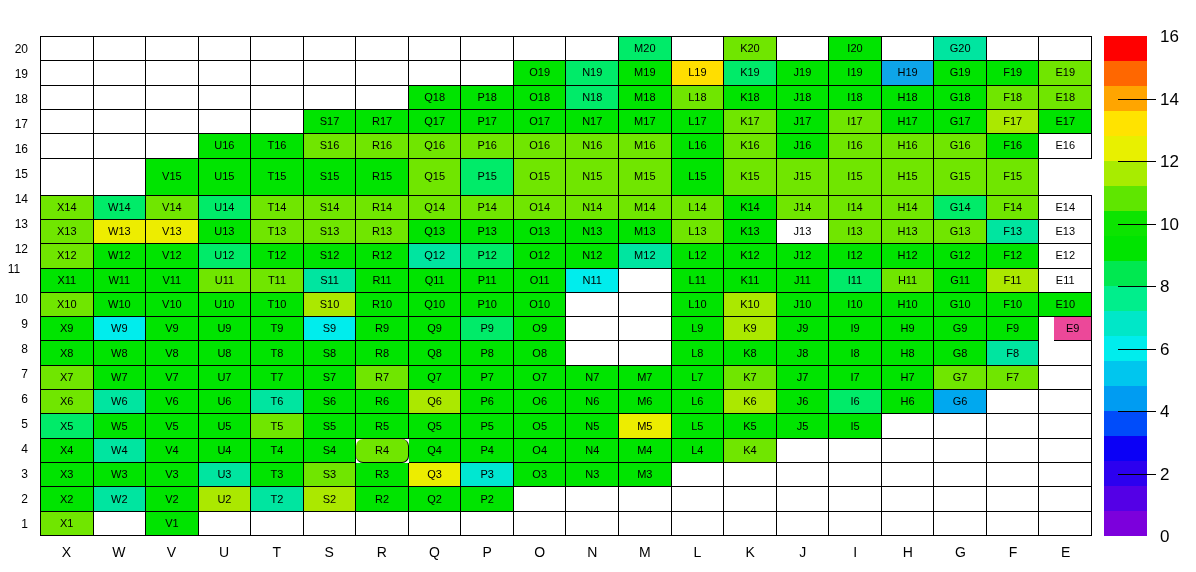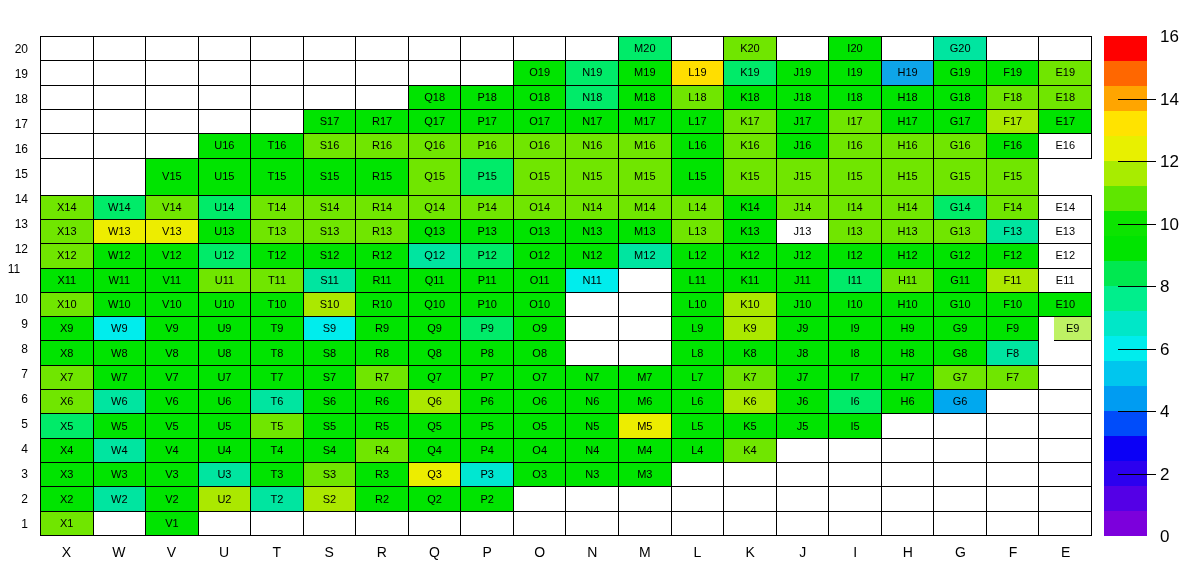--- a/index.html
+++ b/index.html
@@ -281,21 +281,21 @@
       <div class="cell" style="background: rgb(0, 228, 0);">O9</div>
       <div class="cell" style="background: rgb(255, 255, 255);"></div>
       <div class="cell" style="background: rgb(255, 255, 255);"></div>
       <div class="cell" style="background: rgb(0, 228, 0);">L9</div>
       <div class="cell" style="background: rgb(171, 232, 0);">K9</div>
       <div class="cell" style="background: rgb(0, 228, 0);">J9</div>
       <div class="cell" style="background: rgb(0, 228, 0);">I9</div>
       <div class="cell" style="background: rgb(0, 228, 0);">H9</div>
       <div class="cell" style="background: rgb(0, 228, 0);">G9</div>
       <div class="cell" style="background: rgb(0, 228, 0);">F9</div>
-      <div class="cell" style="background: #bef264; margin-left: 15px;">E9</div>
+      <div class="cell" style="background: #ec4899; margin-left: 15px;">E9</div>
       <div class="cell" style="background: rgb(0, 228, 0);">X8</div>
       <div class="cell" style="background: rgb(0, 228, 0);">W8</div>
       <div class="cell" style="background: rgb(0, 228, 0);">V8</div>
       <div class="cell" style="background: rgb(0, 228, 0);">U8</div>
       <div class="cell" style="background: rgb(0, 228, 0);">T8</div>
       <div class="cell" style="background: rgb(0, 228, 0);">S8</div>
       <div class="cell" style="background: rgb(0, 228, 0);">R8</div>
       <div class="cell" style="background: rgb(0, 228, 0);">Q8</div>
       <div class="cell" style="background: rgb(0, 228, 0);">P8</div>
       <div class="cell" style="background: rgb(0, 228, 0);">O8</div>
@@ -368,21 +368,21 @@
       <div class="cell" style="background: rgb(255, 255, 255);"></div>
       <div class="cell" style="background: rgb(255, 255, 255);"></div>
       <div class="cell" style="background: rgb(255, 255, 255);"></div>
       <div class="cell" style="background: rgb(255, 255, 255);"></div>
       <div class="cell" style="background: rgb(0, 228, 0);">X4</div>
       <div class="cell" style="background: rgb(0, 229, 160);">W4</div>
       <div class="cell" style="background: rgb(0, 228, 0);">V4</div>
       <div class="cell" style="background: rgb(0, 228, 0);">U4</div>
       <div class="cell" style="background: rgb(0, 228, 0);">T4</div>
       <div class="cell" style="background: rgb(0, 228, 0);">S4</div>
-      <div class="cell" style="background: rgb(112, 230, 0);">R4</div>
+      <div class="cell" style="background: rgb(112, 230, 0); border-radius: 7px;">R4</div>
       <div class="cell" style="background: rgb(0, 228, 0);">Q4</div>
       <div class="cell" style="background: rgb(0, 228, 0);">P4</div>
       <div class="cell" style="background: rgb(0, 228, 0);">O4</div>
       <div class="cell" style="background: rgb(0, 228, 0);">N4</div>
       <div class="cell" style="background: rgb(0, 228, 0);">M4</div>
       <div class="cell" style="background: rgb(0, 228, 0);">L4</div>
       <div class="cell" style="background: rgb(112, 230, 0);">K4</div>
       <div class="cell" style="background: rgb(255, 255, 255);"></div>
       <div class="cell" style="background: rgb(255, 255, 255);"></div>
       <div class="cell" style="background: rgb(255, 255, 255);"></div>

